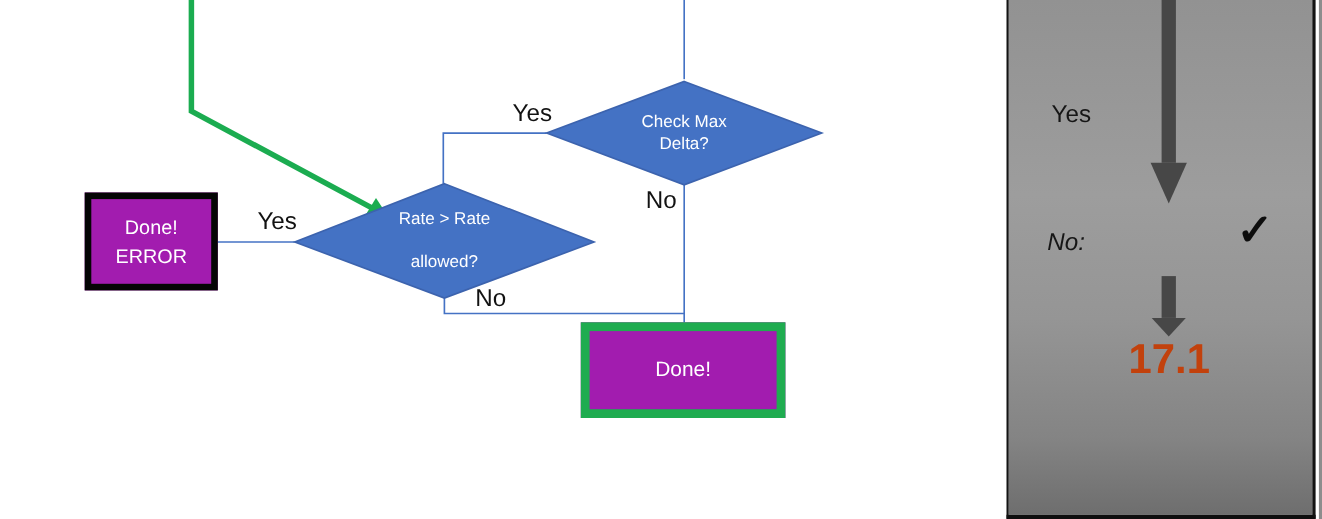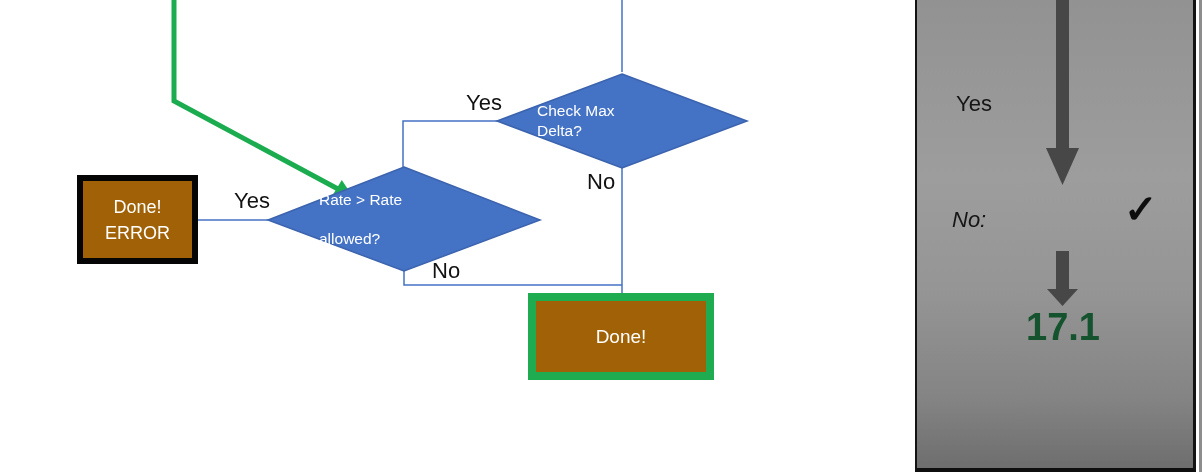--- a/index.html
+++ b/index.html
@@ -20,54 +20,54 @@
     border-bottom:4px solid #0f0f0f;
   }
   .panel-strip {
     position:absolute; left:1199px; top:0; width:3px; height:472px;
     background:#8d8d8d; z-index:1;
   }
 
   
   .node-box {
     position:absolute; box-sizing:border-box; z-index:3;
-    background:#a16207; color:#ffffff;
+    background:#a21caf; color:#ffffff;
     display:flex; flex-direction:column; align-items:center; justify-content:center;
     text-align:center;
   }
   .error-box { left:77px; top:175px; width:121px; height:89px;
     border:6px solid #050505; font-size:18px; line-height:26px; }
   .done-box  { left:528px; top:293px; width:186px; height:87px;
     border:8px solid #1fac50; font-size:19px; }
 
   
   .diamond-label {
     position:absolute; z-index:3; width:170px; height:46px;
     color:#ffffff; font-size:15.5px; line-height:20px; text-align:center;
-    display:flex; flex-direction:column; align-items:flex-start; justify-content:center;
+    display:flex; flex-direction:column; align-items:center; justify-content:center;
   }
   .d1 { left:537px; top:98px; }
   .d2 { left:319px; top:196px;gap:19px; }
 
   
   .lbl { position:absolute; z-index:3; color:#121212; font-size:22px; }
   .lbl-yes1 { left:466px; top:90px; }
   .lbl-no1  { left:587px; top:169px; }
   .lbl-yes2 { left:234px; top:188px; }
   .lbl-no2  { left:432px; top:258px; }
 
   
   .panel-text { position:absolute; z-index:3; color:#161616; font-size:22px; }
   .p-yes   { left:956px;  top:91px; }
   .p-no    { left:952px;  top:207px;font-style:italic; }
   .p-delta { left:1016px; top:207px; }
   .p-check { left:1124px; top:186px; font-size:40px; font-weight:bold; color:#0d0d0d; }
   .p-value {
     position:absolute; z-index:3; left:1013px; top:306px; width:100px;
-    text-align:center; font-size:38px; font-weight:bold; color:#14532d;
+    text-align:center; font-size:38px; font-weight:bold; color:#c2410c;
   }
 </style>
 </head>
 <body>
 
 <div class="stage">
 
   <div class="panel"></div>
   <div class="panel-strip"></div>
 

